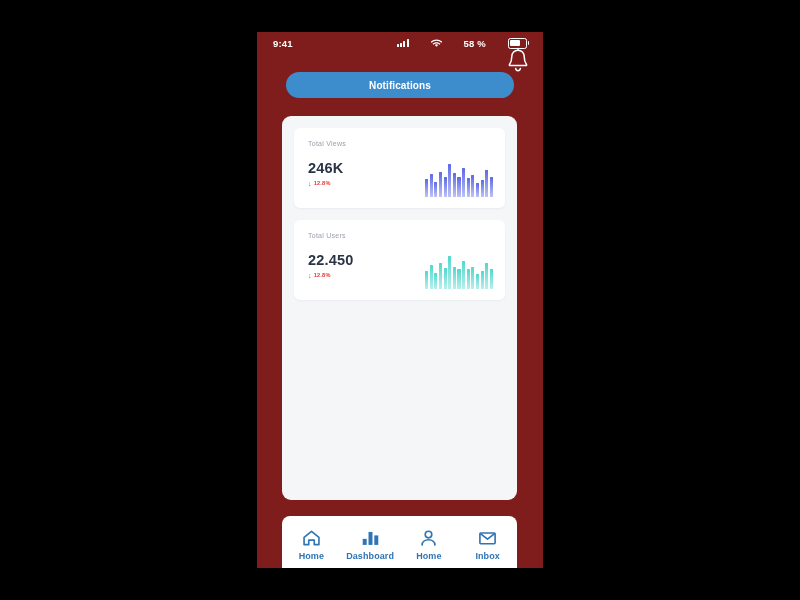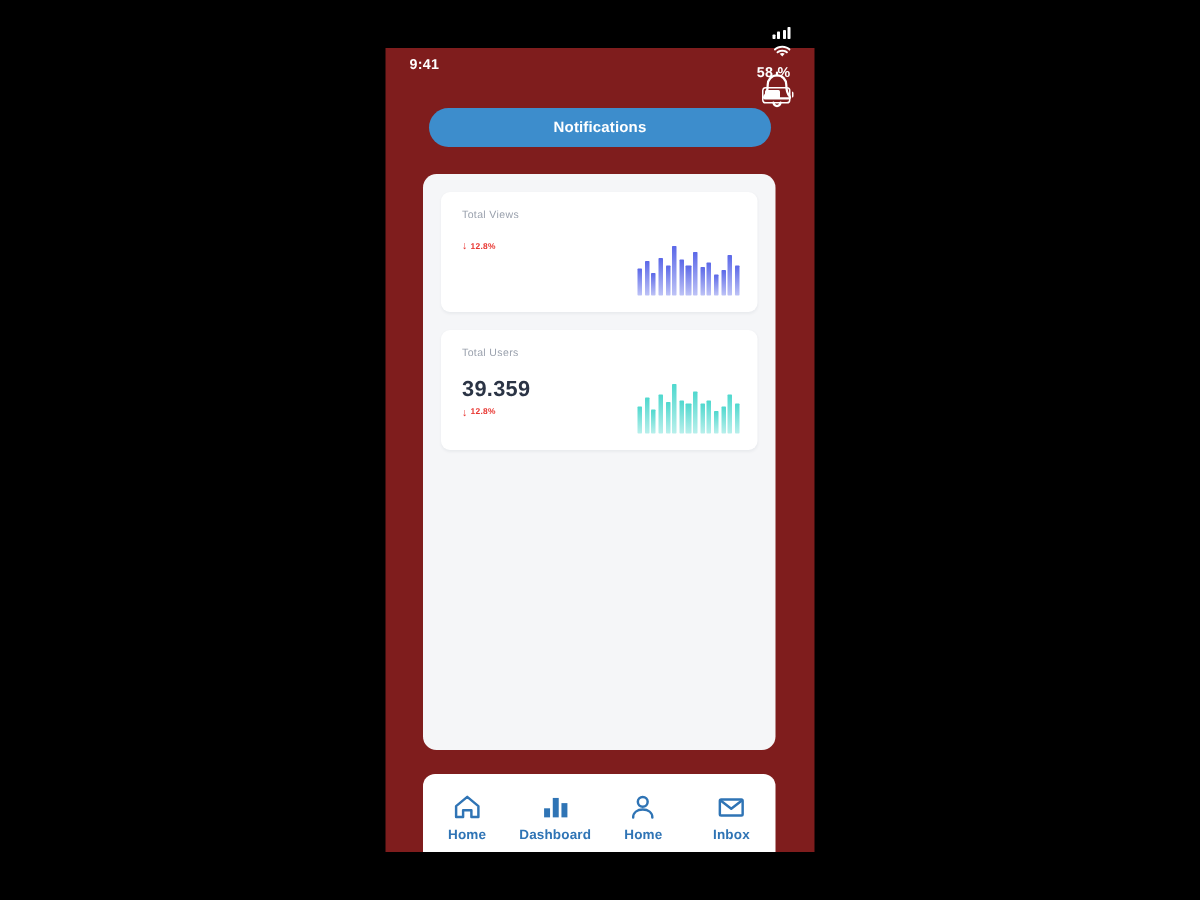--- a/index.html
+++ b/index.html
@@ -13,21 +13,21 @@
     background:#7f1d1d;
     margin-top:32px;
   }
 
   
   .statusbar{
     height:22px;display:flex;align-items:center;justify-content:space-between;
     padding:0 16px;color:#ffffff;font-size:9.5px;font-weight:bold;
     letter-spacing:.2px;
   }
-  .status-right{display:flex;align-items:flex-end;gap:4px;flex-direction:column;}
+  .status-right{display:flex;align-items:center;gap:22px;}
   .sig{display:flex;align-items:flex-end;gap:1.3px;height:8px;}
   .sig i{display:block;width:2px;background:#fff;border-radius:.5px;}
   .sig i:nth-child(1){height:3px}
   .sig i:nth-child(2){height:4.5px}
   .sig i:nth-child(3){height:6px}
   .sig i:nth-child(4){height:8px}
   .wifi{width:11px;height:9px;position:relative;}
   .wifi svg{display:block}
   .batt{width:17px;height:9px;border:1.2px solid #fff;border-radius:2.4px;position:relative;}
   .batt::after{content:"";position:absolute;right:-3.2px;top:2.5px;width:1.6px;height:3.6px;background:#fff;border-radius:0 1px 1px 0;}
@@ -135,20 +135,21 @@
 
   <button class="notif-btn">
     <span>Notifications</span>
   </button>
 
   <div class="panel">
     <div class="panel-inner">
 
       <div class="card">
         <p class="card-label">Total Views</p>
+        <p class="card-value">246K</p>
         <div class="card-delta down">
           <span class="arrow">↓</span>
           <span>12.8%</span>
         </div>
         <div class="spark">
             <b style="height: 52%; background: linear-gradient(rgb(91, 104, 232), rgba(91, 104, 232, 0.4));"></b>
             <b style="height: 68%; background: linear-gradient(rgb(91, 104, 232), rgba(91, 104, 232, 0.4));"></b>
             <b style="height: 44%; background: linear-gradient(rgb(91, 104, 232), rgba(91, 104, 232, 0.4));"></b>
             <b style="height: 74%; background: linear-gradient(rgb(91, 104, 232), rgba(91, 104, 232, 0.4));"></b>
             <b style="height: 58%; background: linear-gradient(rgb(91, 104, 232), rgba(91, 104, 232, 0.4));"></b>
@@ -162,21 +163,21 @@
             <b style="height: 50%; background: linear-gradient(rgb(91, 104, 232), rgba(91, 104, 232, 0.4));"></b>
             <b style="height: 78%; background: linear-gradient(rgb(91, 104, 232), rgba(91, 104, 232, 0.4));"></b>
             <b style="height: 58%; background: linear-gradient(rgb(91, 104, 232), rgba(91, 104, 232, 0.4));"></b>
           </div>
       </div>
 
 
 
       <div class="card">
         <p class="card-label">Total Users</p>
-        <p class="card-value">39.359</p>
+        <p class="card-value">22.450</p>
         <div class="card-delta down">
           <span class="arrow">↓</span>
           <span>12.8%</span>
         </div>
         <div class="spark">
             <b style="height: 54%; background: linear-gradient(rgb(79, 216, 206), rgba(79, 216, 206, 0.4));"></b>
             <b style="height: 70%; background: linear-gradient(rgb(79, 216, 206), rgba(79, 216, 206, 0.4));"></b>
             <b style="height: 48%; background: linear-gradient(rgb(79, 216, 206), rgba(79, 216, 206, 0.4));"></b>
             <b style="height: 76%; background: linear-gradient(rgb(79, 216, 206), rgba(79, 216, 206, 0.4));"></b>
             <b style="height: 62%; background: linear-gradient(rgb(79, 216, 206), rgba(79, 216, 206, 0.4));"></b>

